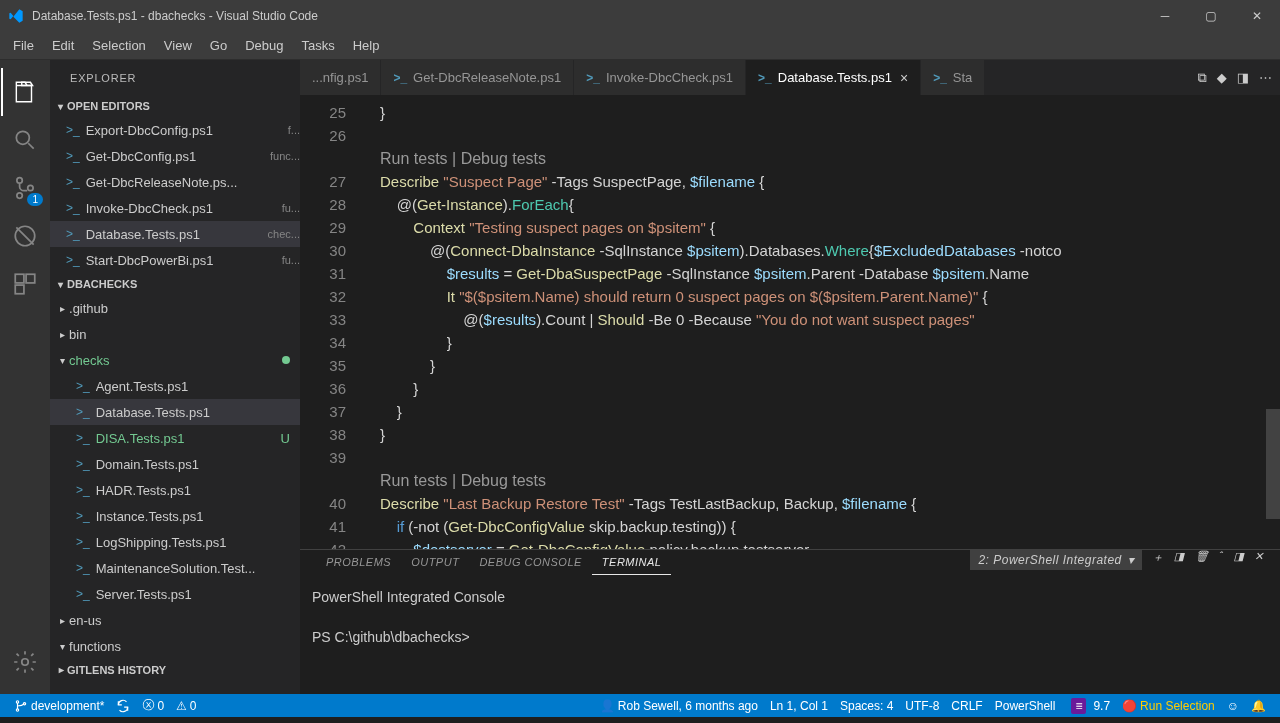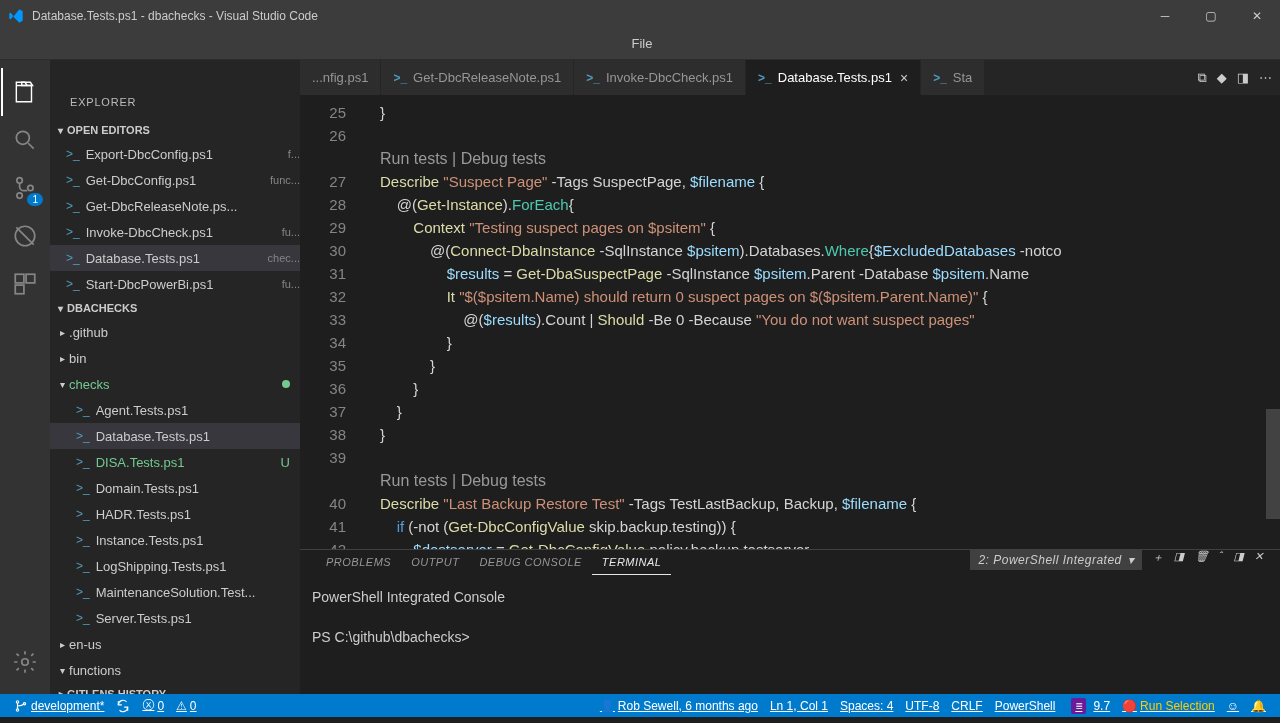--- a/index.html
+++ b/index.html
@@ -2,31 +2,31 @@
 <html><head>
 <meta charset="utf-8">
 <style>
 * { margin:0; padding:0; box-sizing:border-box; font-family:'Segoe UI',Tahoma,sans-serif; }
 body { width:1280px; height:723px; background:#1e1e1e; color:#ccc; overflow:hidden; font-size:13px; }
 .titlebar { height:32px; background:#3c3c3c; display:flex; align-items:center; padding-left:8px; color:#ccc; font-size:12px; }
 .titlebar .vsicon { width:16px; height:16px; margin-right:8px; }
 .titlebar .title { flex:1; }
 .titlebar .winbtns { display:flex; }
 .titlebar .winbtn { width:46px; height:32px; display:flex; align-items:center; justify-content:center; color:#ccc; }
-.menubar { height:28px; background:#3c3c3c; display:flex; align-items:center; padding-left:4px; font-size:13px; border-bottom:1px solid #2d2d2d;flex-direction:column; }
+.menubar { height:28px; background:#3c3c3c; display:flex; align-items:center; padding-left:4px; font-size:13px; border-bottom:1px solid #2d2d2d; }
 .menubar .mitem { padding:4px 9px; color:#ccc; }
 .main { display:flex; height:634px; }
 .activitybar { width:50px; background:#333; display:flex; flex-direction:column; align-items:center; padding-top:8px; position:relative; }
 .activitybar .aicon { width:48px; height:48px; display:flex; align-items:center; justify-content:center; color:#858585; position:relative; }
 .activitybar .aicon.active { color:#fff; }
 .activitybar .aicon.active::before { content:''; position:absolute; left:0; top:0; width:2px; height:100%; background:#fff; }
 .activitybar .badge { position:absolute; bottom:6px; right:6px; background:#007acc; color:#fff; border-radius:10px; font-size:10px; padding:1px 5px; }
 .activitybar .bottom { margin-top:auto; margin-bottom:8px; }
 .sidebar { width:250px; background:#252526; color:#ccc; overflow:hidden; }
-.side-title { height:35px; display:flex; align-items:center; padding-left:20px; font-size:11px; letter-spacing:.8px; color:#bbb;margin-top:24px; }
+.side-title { height:35px; display:flex; align-items:center; padding-left:20px; font-size:11px; letter-spacing:.8px; color:#bbb; }
 .section-h { height:22px; display:flex; align-items:center; padding-left:8px; font-size:11px; font-weight:700; cursor:pointer; }
 .section-h .chev { margin-right:4px; font-size:10px; display:inline-block; }
 .section-h.collapsed .chev { transform:rotate(-90deg); }
 .tree-row { height:26px; display:flex; align-items:center; padding-left:16px; font-size:13px; cursor:pointer; position:relative; }
 .tree-row .psicon { color:#519aba; margin-right:6px; font-size:12px; }
 .tree-row .lbl { flex:1; white-space:nowrap; overflow:hidden; text-overflow:ellipsis; }
 .tree-row .deco { color:#858585; font-size:11px; margin-left:4px; }
 .tree-row.selected { background:#37373d; }
 .tree-row.folder { padding-left:10px; }
 .tree-row.folder .fchev { margin-right:4px; font-size:10px; color:#ccc; }
@@ -52,21 +52,21 @@
 .op { color:#d4d4d4; }
 .prop { color:#4ec9b0;margin-top:20px; }
 .panel { height:145px; background:#1e1e1e; border-top:1px solid #414141; display:flex; flex-direction:column; }
 .panel-tabs { height:32px; display:flex; align-items:flex-start; padding:0 16px; font-size:11px; letter-spacing:.5px;font-style:italic; }
 .ptab { padding:6px 10px; color:#969696; cursor:pointer; }
 .ptab.active { color:#e7e7e7; border-bottom:1px solid #e7e7e7; }
 .panel-tabs .spacer { flex:1; }
 .panel-tabs .dropdown { background:#404040; color:#ccc; padding:3px 8px; font-size:12px; font-family:inherit; display:flex; align-items:center; }
 .panel-tabs .pico { color:#ccc; margin-left:10px; cursor:pointer; }
 .term-body { flex:1; padding:4px 12px; font-family:Consolas,monospace; font-size:14px; color:#ccc; line-height:22px; }
-.statusbar { height:23px; background:#007acc; color:#fff; display:flex; align-items:center; font-size:12px; padding:0 8px;text-decoration:underline; }
+.statusbar { height:23px; background:#007acc; color:#fff; display:flex; align-items:center; font-size:12px; padding:0 8px; }
 .statusbar .sitem { padding:0 6px; display:flex; align-items:center; gap:3px; }
 .statusbar .spacer { flex:1; }
 .statusbar .run { color:#ffcc00; }
 .statusbar .ext { background:#6a1b9a; padding:1px 4px; border-radius:2px; margin:0 4px; }
 svg { display:block; }
 .scrollthumb { position:absolute; right:0; width:14px; height:110px; background:rgba(121,121,121,.4); bottom:30px; }
 </style>
 </head>
 <body>
 

